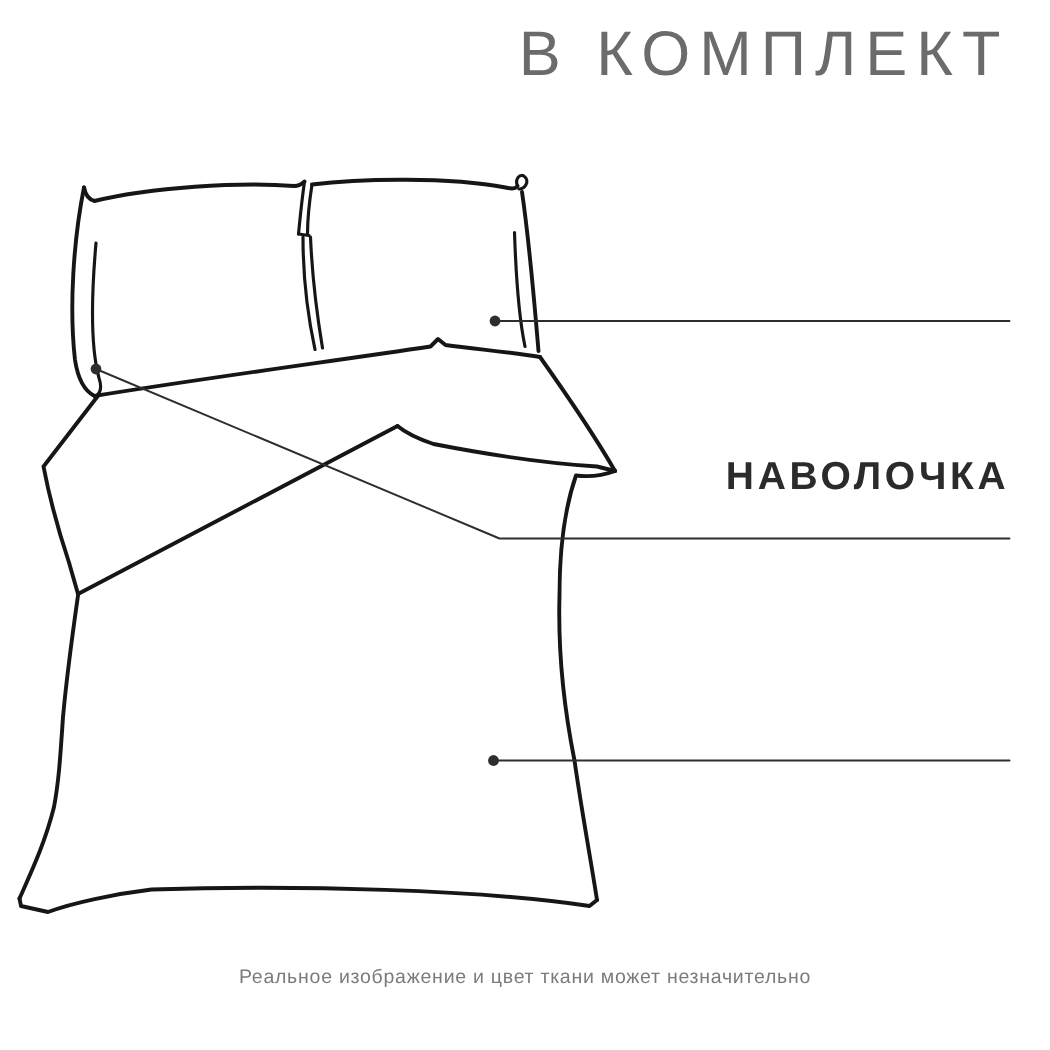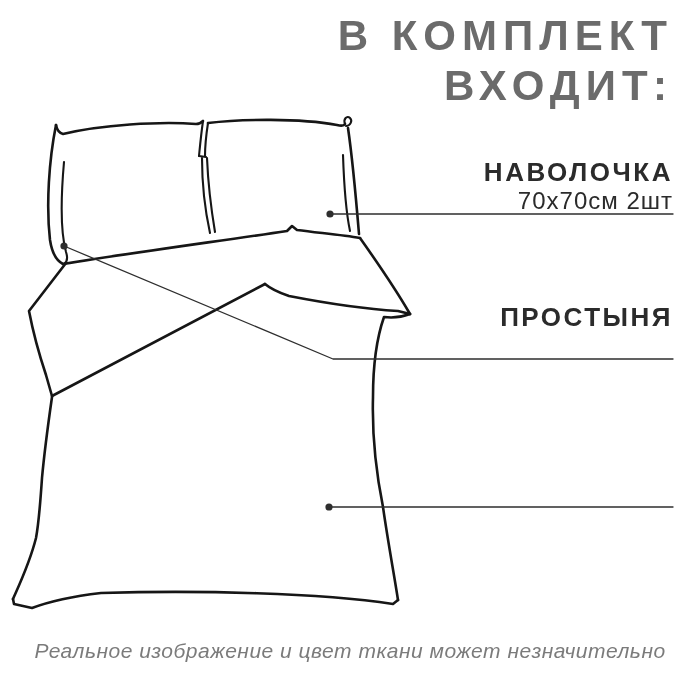--- a/index.html
+++ b/index.html
@@ -18,34 +18,33 @@
   }
   .drawing{position:absolute;left:0;top:0;width:700px;height:700px;}
   .drawing path, .drawing line{fill:none;stroke:var(--line_art);stroke-width:2.6;
     stroke-linecap:round;stroke-linejoin:round;}
   .drawing .thin{stroke-width:2.1;}
   .drawing .pointer{stroke:var(--pointer_line);stroke-width:1.3;}
   .drawing .dot{fill:var(--pointer_line);stroke:none;}
 
   .title{
     position:absolute;top:11px;right:27px;text-align:right;
-    font-size:42px;font-weight:700;line-height:50px;
+    font-size:42px;font-weight:400;line-height:50px;
     letter-spacing:6px;color:var(--title_text);white-space:nowrap;
   }
   .label{position:absolute;right:27px;text-align:right;white-space:nowrap;color:var(--label_text);}
   .label .name{font-size:26px;font-weight:700;letter-spacing:2.5px;line-height:31px;}
   .label .size{font-size:24px;font-weight:400;letter-spacing:1px;line-height:25px;}
   .label-1{top:157px;}
   .label-2{top:302px;}
   .label-3{top:450px;}
   .disclaimer{
     position:absolute;left:0;right:0;top:639px;text-align:center;
-    font-size:21px;line-height:23px;letter-spacing:0.5px;
+    font-size:13px;line-height:23px;letter-spacing:0.5px;
     color:var(--disclaimer_text);
-    font-style:italic;
   }
 </style>
 </head>
 <body>
 
 <div class="canvas">
 
   <svg class="drawing" viewBox="0 0 700 700" aria-hidden="true">
 
     <g>
@@ -88,30 +87,25 @@
       <circle class="dot" cx="330" cy="214" r="3.6"></circle>
       <path class="pointer" d="M64,246 L333,359 L673,359"></path>
       <circle class="dot" cx="64" cy="246" r="3.6"></circle>
       <path class="pointer" d="M329,507 L673,507"></path>
       <circle class="dot" cx="329" cy="507" r="3.6"></circle>
     </g>
   </svg>
 
   <div class="title">
     <div>В КОМПЛЕКТ</div>
-    <div>ВХОДИТ:</div>
   </div>
 
-  <div class="label label-1">
-    <div class="name">НАВОЛОЧКА</div>
-    <div class="size">70х70см 2шт</div>
-  </div>
 
   <div class="label label-2">
-    <div class="name">ПРОСТЫНЯ</div>
+    <div class="name">НАВОЛОЧКА</div>
   </div>
 
   <div class="label label-3">
   </div>
 
   <div class="disclaimer">
     <div>Реальное изображение и цвет ткани может незначительно</div>
   </div>
 
 </div>

